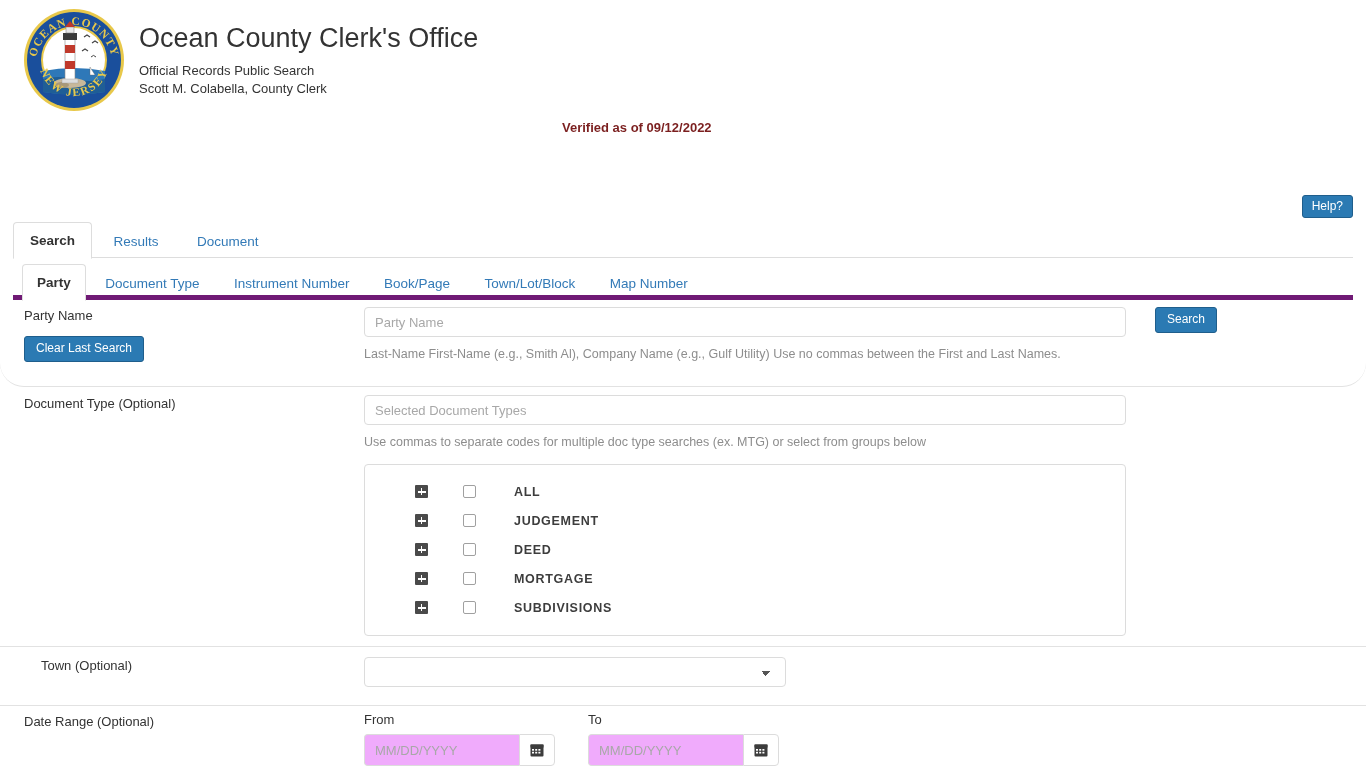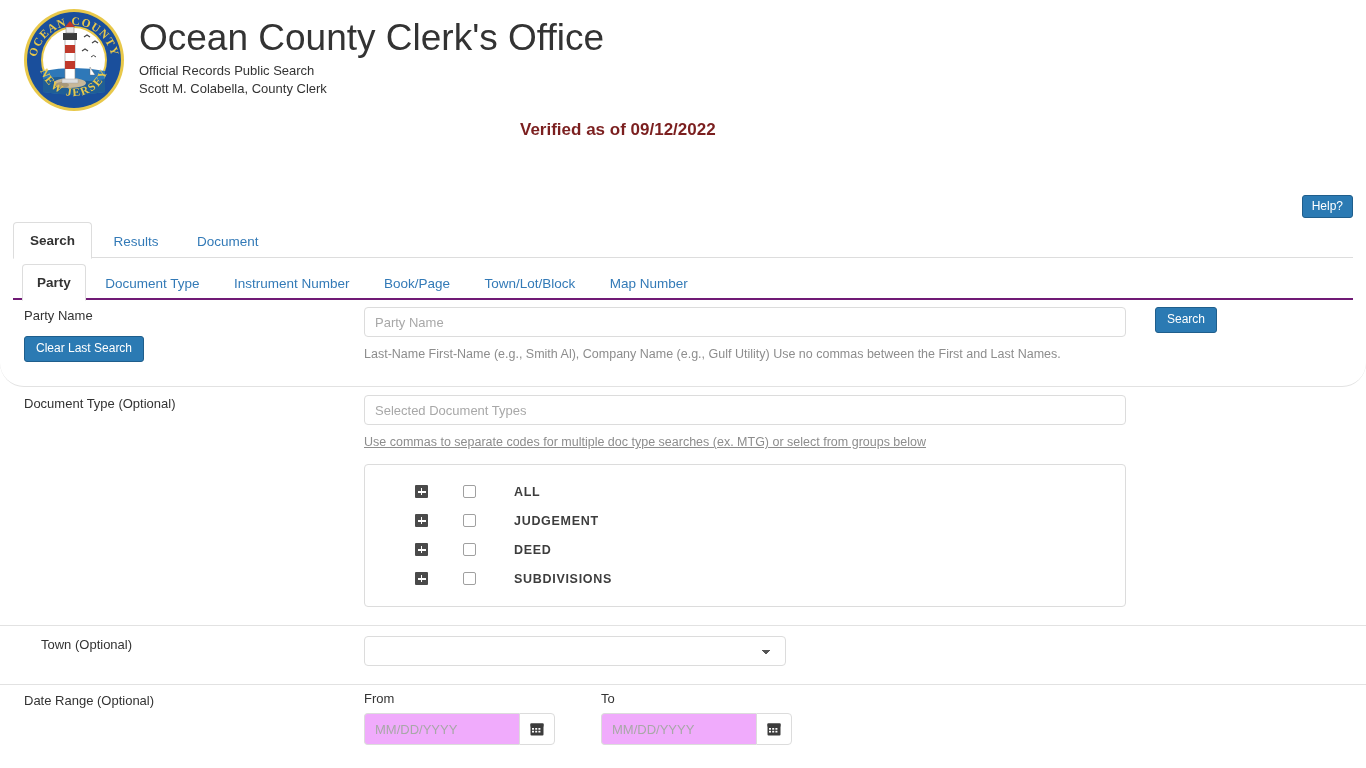--- a/index.html
+++ b/index.html
@@ -20,39 +20,39 @@
   }
   .seal {
     position: absolute;
     left: 22px; top: 7px;
     width: 104px; height: 106px;
   }
   .seal svg { display: block; width: 104px; height: 106px; }
 
   .header-text { position: absolute; left: 139px; top: 22px; }
   .site-title {
-    font-size: 37px;
+    font-size: 27px;
     font-weight: normal;
     color: #333333;
     line-height: 32px;
     margin: 0;
     letter-spacing: 0px;
   }
   .site-subtitle {
     font-size: 13px;
     color: #333333;
     line-height: 18px;
     margin: 8px 0 4px 0;
   }
   .site-subtitle div { white-space: nowrap; }
 
   .verified {
     position: absolute;
-    left: 520px; top: 120px;
-    font-size: 17px;
+    left: 562px; top: 120px;
+    font-size: 13px;
     color: #7b1f1f;
     font-weight: bold;
     white-space: nowrap;
   }
 
   
   .help-btn {
     position: absolute;
     right: 13px; top: 195px;
     display: inline-block;
@@ -96,21 +96,21 @@
     font-weight: bold;
     background: #ffffff;
     border: 1px solid #dddddd;
     border-bottom: 1px solid #ffffff;
     border-radius: 4px 4px 0 0;
   }
 
   .tabs-secondary {
     position: relative;
     height: 36px;
-    border-bottom: 2px solid #701a75;
+    border-bottom: 5px solid #701a75;
     padding-left: 9px;
     margin-top: 6px;
   }
   .tabs-secondary .tab { padding: 9px 14px 9px 14px; }
 
   
   .form-area { position: absolute; left: 0; top: 299px; width: 1366px; }
 
   .form-row {
     position: relative;
@@ -235,21 +235,21 @@
       linear-gradient(45deg, transparent 50%, #555 50%),
       linear-gradient(135deg, #555 50%, transparent 50%);
     background-position:
       calc(100% - 19px) 13px,
       calc(100% - 14px) 13px;
     background-size: 5px 5px, 5px 5px;
     background-repeat: no-repeat;
   }
 
   
-  .date-group { display: flex; gap: 37px; }
+  .date-group { display: flex; gap: 24px; }
   .date-col { width: 200px; }
   .date-col-label {
     font-size: 13px;
     color: #333333;
     line-height: 16px;
     margin-bottom: 6px;
   }
   .date-input-group { display: flex; }
   .date-input {
     width: 155px; height: 32px;
@@ -364,37 +364,42 @@
     </div>
     <div class="search-btn-holder">
       <span class="btn-blue">Search</span>
     </div>
   </div>
 
   <div class="form-row" style="min-height:239px;">
     <div class="row-label">Document Type (Optional)</div>
     <div class="row-field">
       <input class="txt-input" type="text" value="" placeholder="Selected Document Types" style="">
-      <div class="help-text" style="width:730px;text-decoration:underline;">Use commas to separate codes for multiple doc type searches (ex. MTG) or select from groups below</div>
+      <div class="help-text" style="width:730px;">Use commas to separate codes for multiple doc type searches (ex. MTG) or select from groups below</div>
 
       <div class="tree-box">
         <div class="tree-item">
           <span class="expander"></span>
           <span class="tree-check"></span>
           <span class="tree-label">ALL</span>
         </div>
         <div class="tree-item">
           <span class="expander"></span>
           <span class="tree-check"></span>
           <span class="tree-label">JUDGEMENT</span>
         </div>
         <div class="tree-item">
           <span class="expander"></span>
           <span class="tree-check"></span>
           <span class="tree-label">DEED</span>
+        </div>
+        <div class="tree-item">
+          <span class="expander"></span>
+          <span class="tree-check"></span>
+          <span class="tree-label">MORTGAGE</span>
         </div>
         <div class="tree-item">
           <span class="expander"></span>
           <span class="tree-check"></span>
           <span class="tree-label">SUBDIVISIONS</span>
         </div>
       </div>
     </div>
   </div>
 

